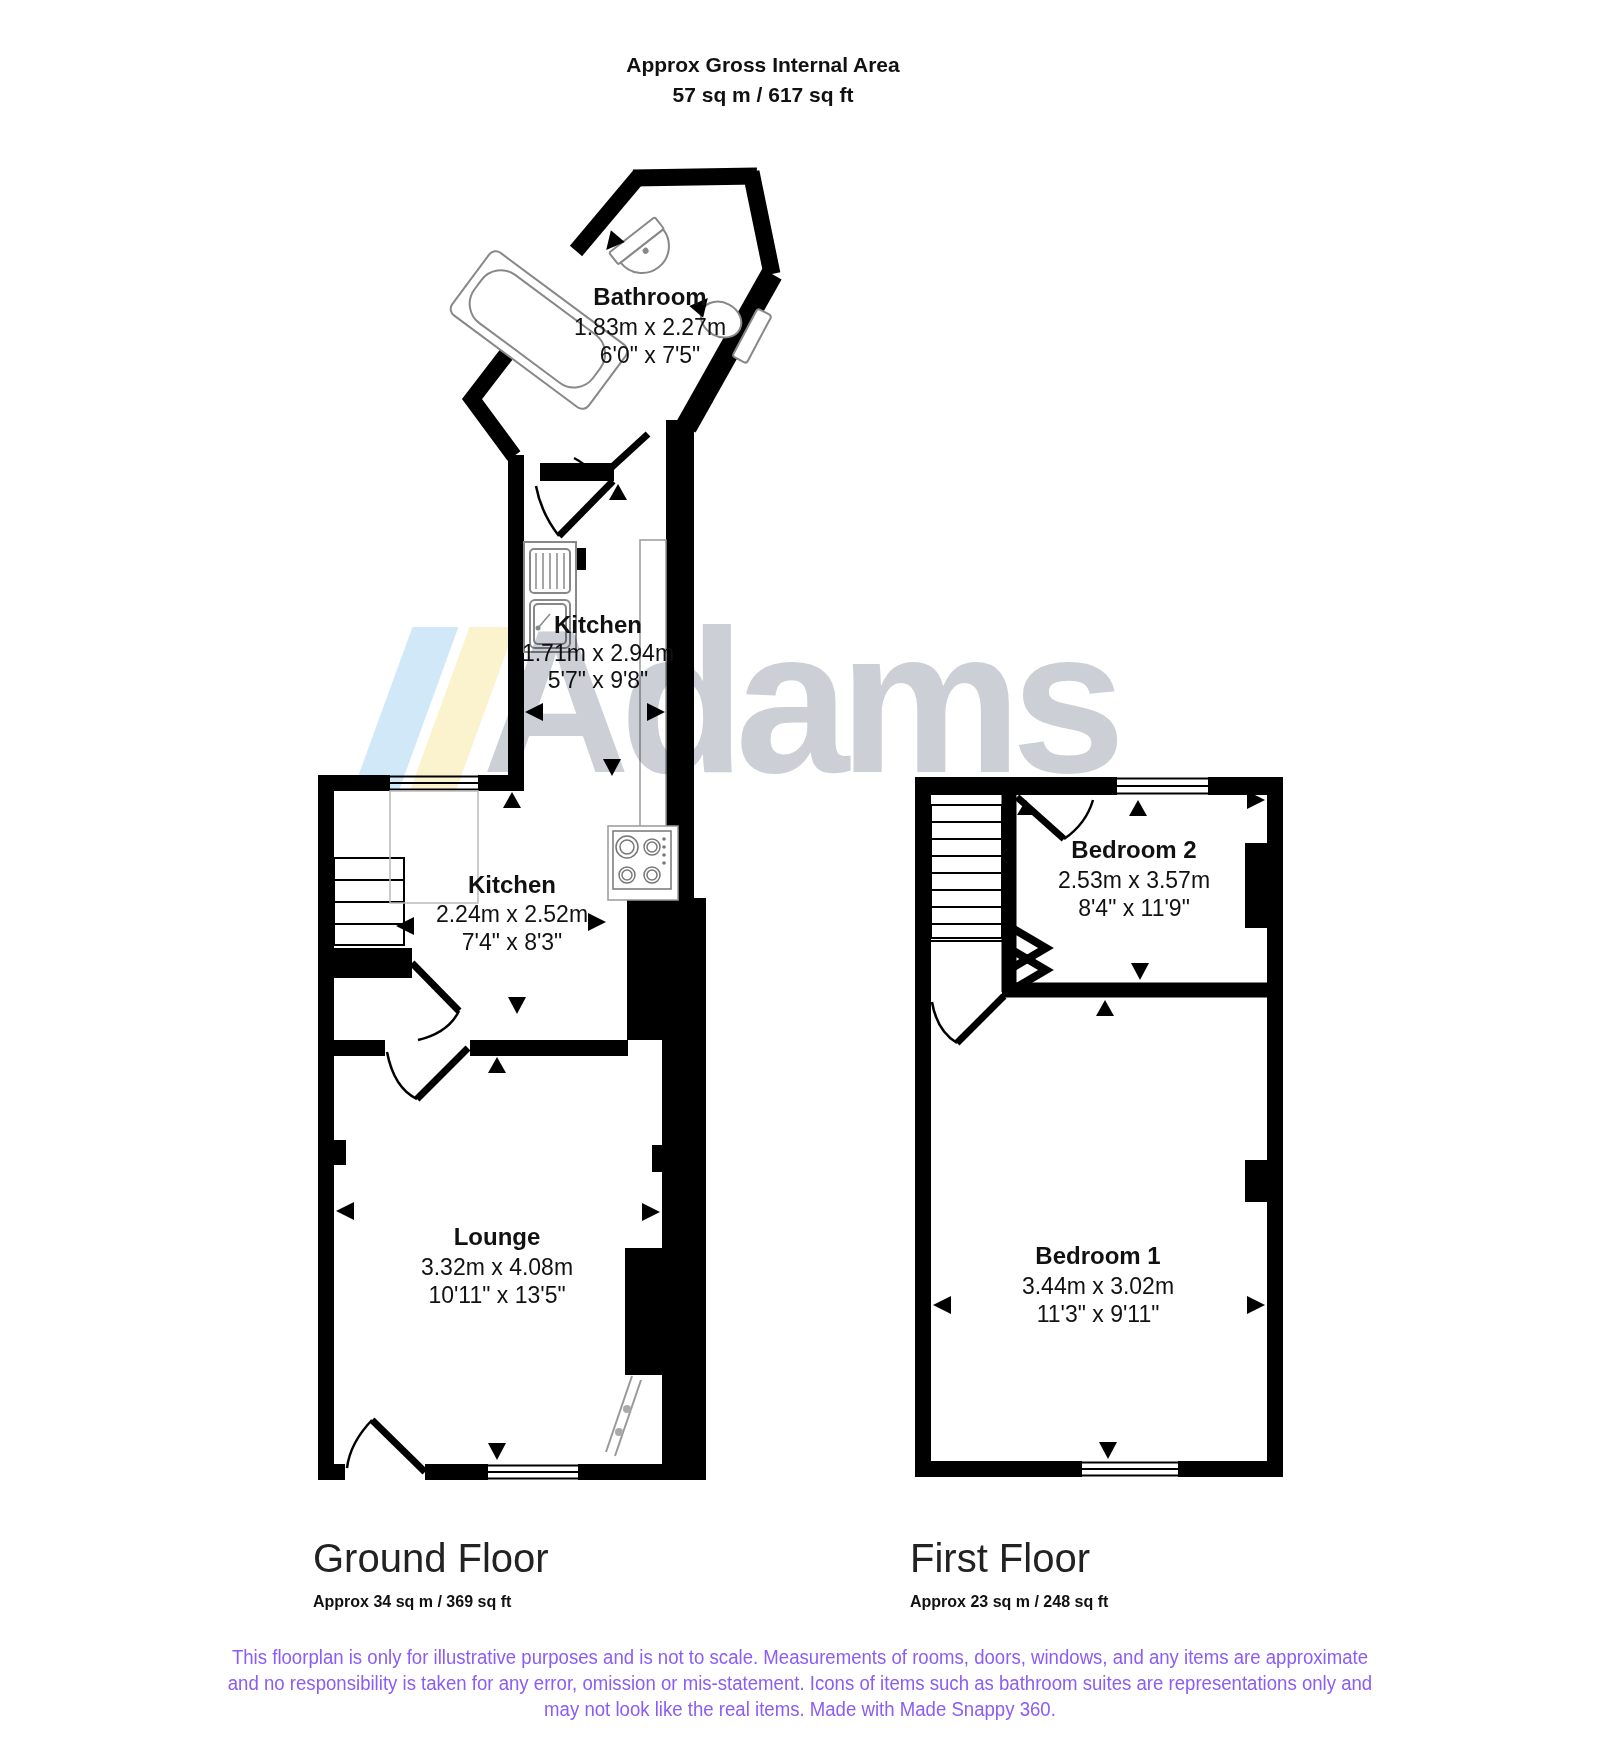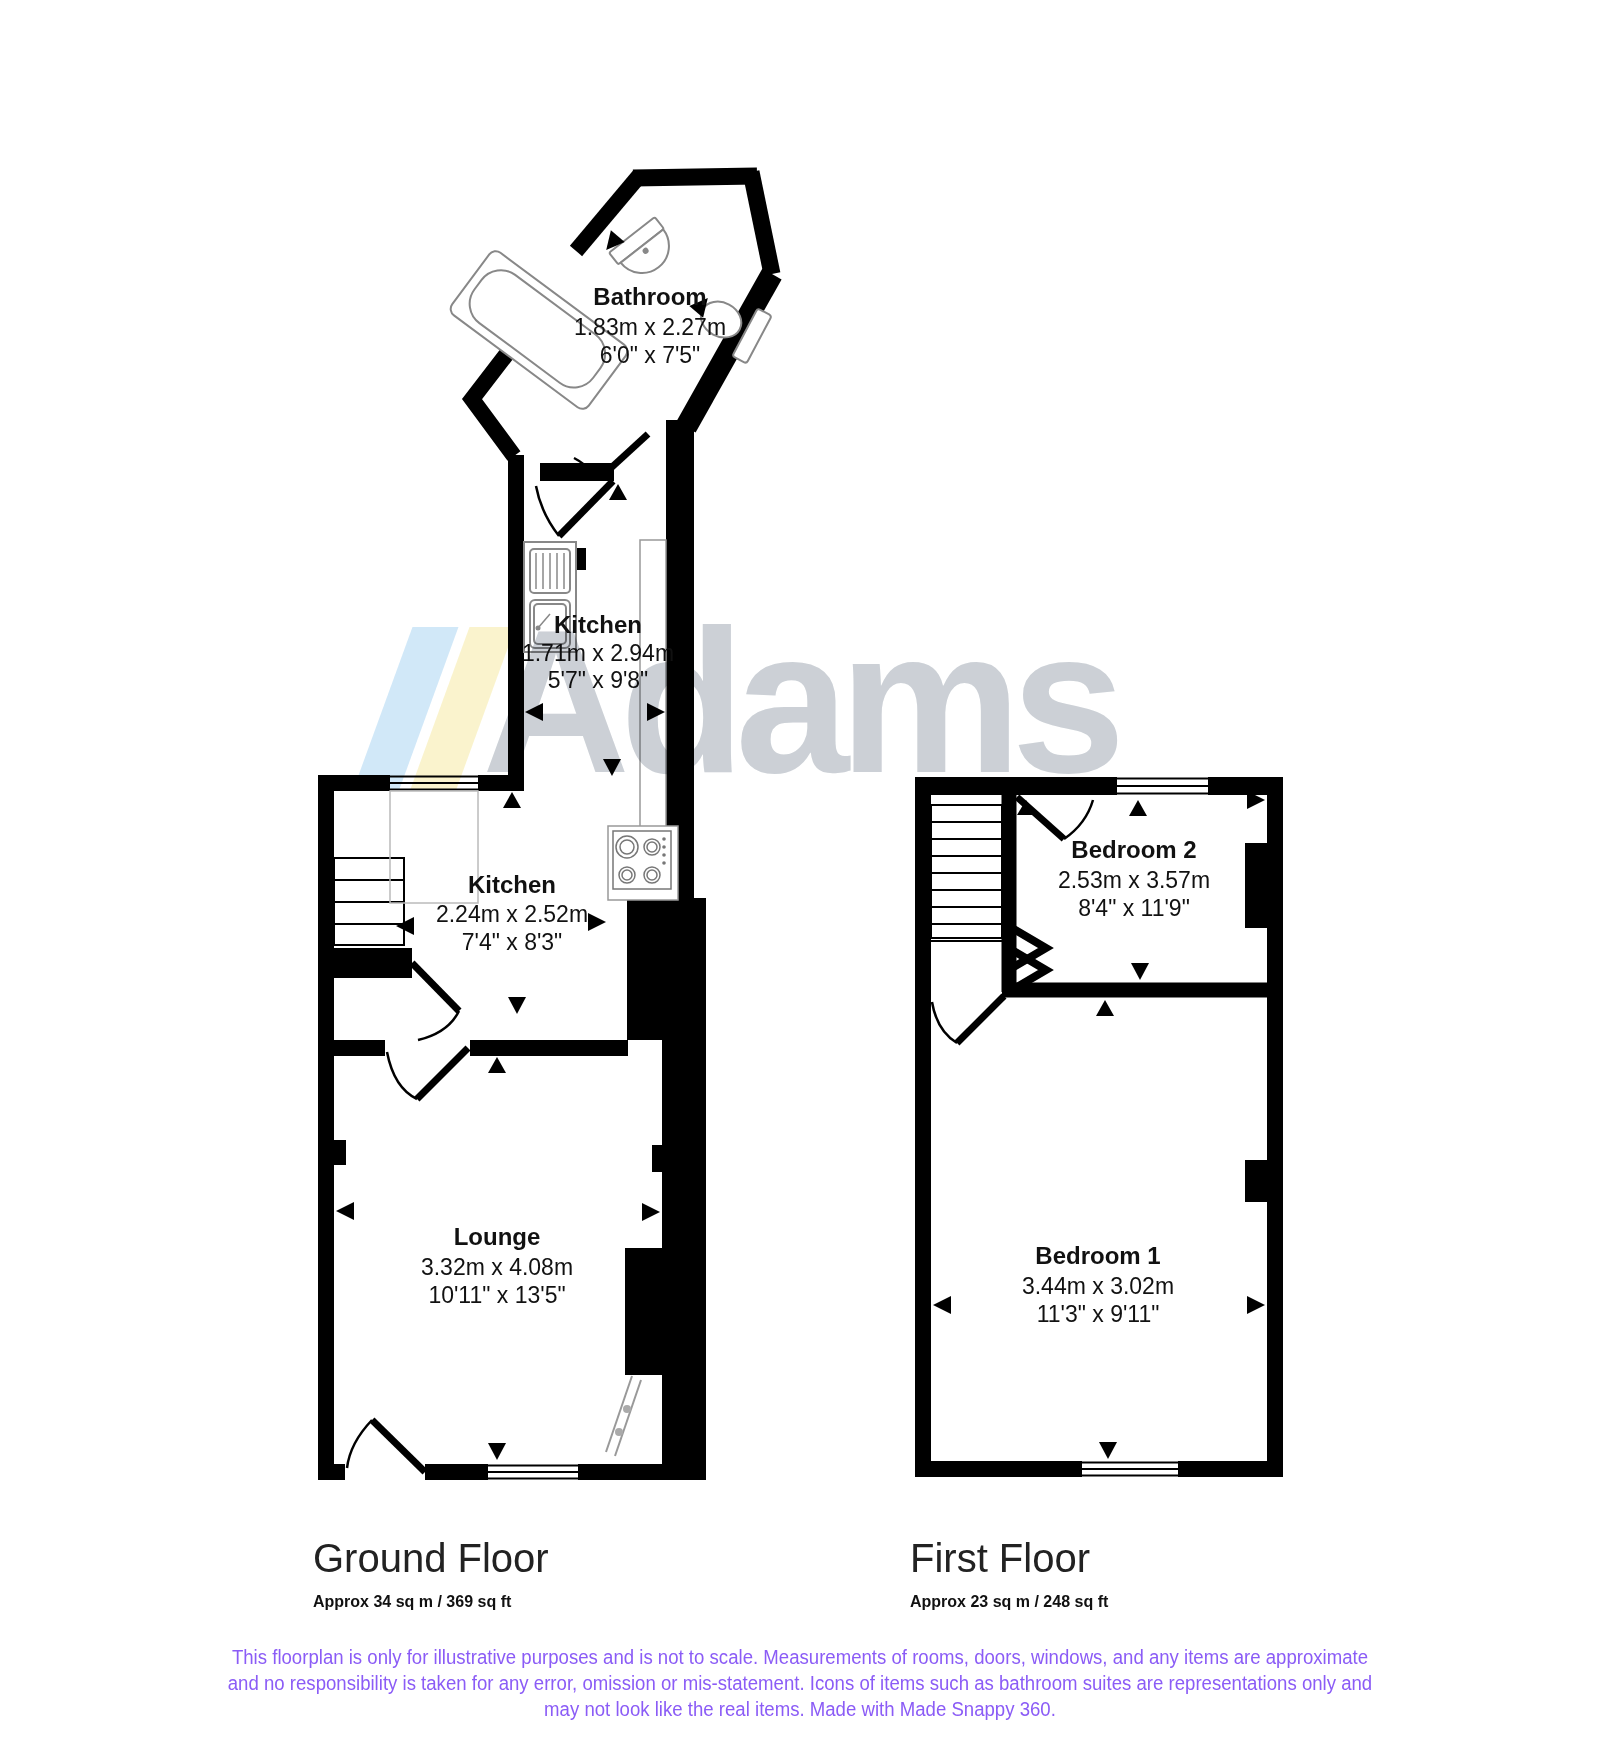--- a/index.html
+++ b/index.html
@@ -300,20 +300,24 @@
       </g>
     </g>
   </svg>
 
   <div id="watermark">
     <div id="wm-stripe-1" class="wm-stripe" style="background: rgb(207, 231, 248);"></div>
     <div id="wm-stripe-2" class="wm-stripe" style="background: rgb(250, 243, 203);"></div>
     <div id="wm-text" style="color: rgb(201, 206, 212);">Adams</div>
   </div>
 
+  <div id="title" class="overlay">
+    <div>Approx Gross Internal Area</div>
+    <div>57 sq m / 617 sq ft</div>
+  </div>
 
   <div id="ground-header" class="floor-header">
     <div class="floor-name">Ground Floor</div>
     <div class="floor-area">Approx 34 sq m / 369 sq ft</div>
   </div>
 
   <div id="first-header" class="floor-header">
     <div class="floor-name">First Floor</div>
     <div class="floor-area">Approx 23 sq m / 248 sq ft</div>
   </div>

